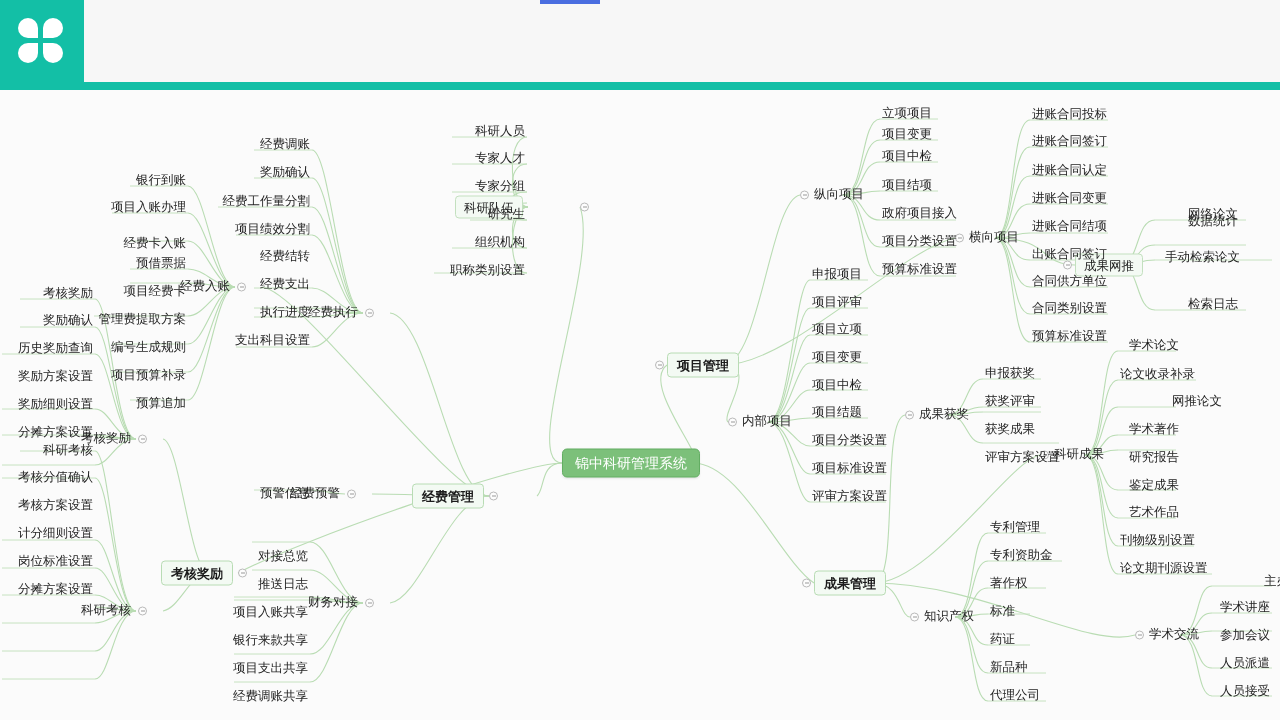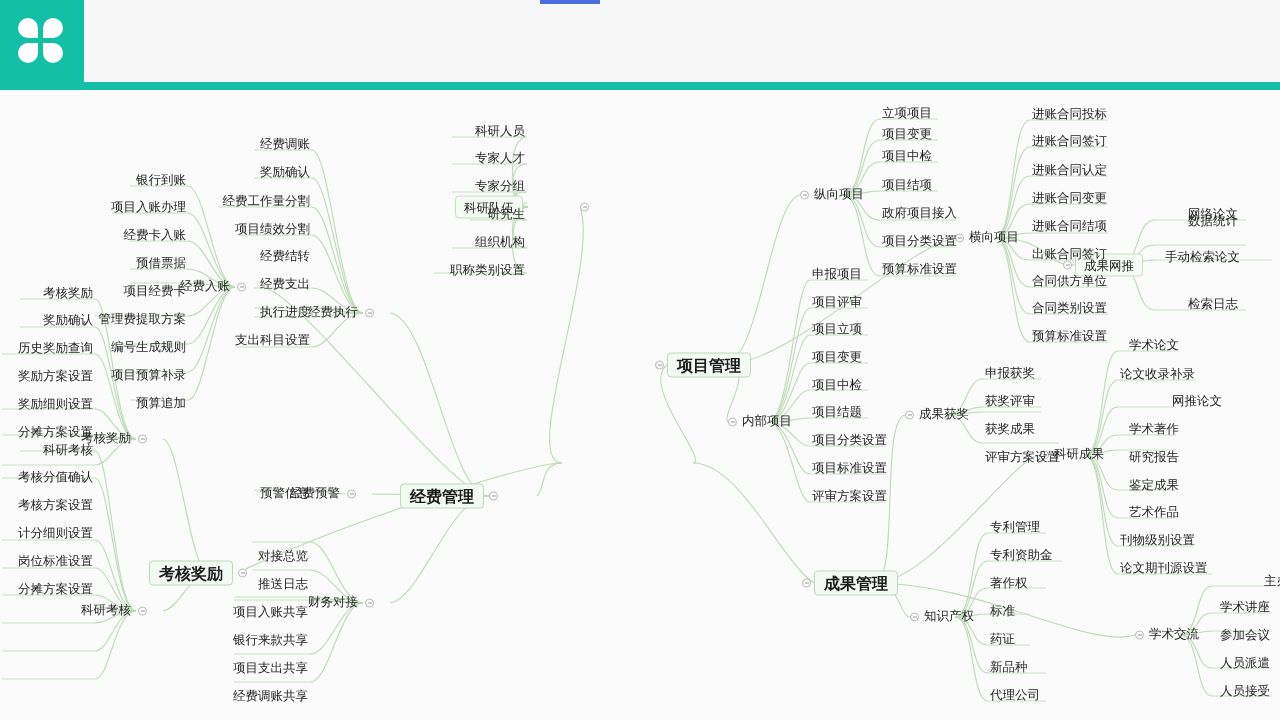--- a/index.html
+++ b/index.html
@@ -48,21 +48,21 @@
 
   
   .node.root {
     font-size:14px; color:#ffffff; font-weight:500;
     background:#7cc07a; border:1px solid #63ae63;
     border-radius:5px; padding:6px 12px;
     box-shadow:0 1px 2px rgba(0,0,0,.08);
   }
   
   .node.branch {
-    font-size:16px; font-weight:bold; color:#1b1b1b;
+    font-size:13px; font-weight:bold; color:#1b1b1b;
     background:#f3faf3; border:1px solid #b8dcb4;
     border-radius:4px; padding:4px 9px;
   }
   
   .node.group2 {
     font-size:12.5px; color:#1b1b1b;
     background:#f4faf4; border:1px solid #c3e0bf;
     border-radius:4px; padding:3px 8px;
   }
   
@@ -359,20 +359,21 @@
 
       <line x1="452" y1="47" x2="527" y2="47"></line>
       <line x1="452" y1="74" x2="527" y2="74"></line>
       <line x1="452" y1="102" x2="527" y2="102"></line>
       <line x1="470" y1="130" x2="527" y2="130"></line>
       <line x1="452" y1="158" x2="527" y2="158"></line>
       <line x1="434" y1="183" x2="527" y2="183"></line>
     </g>
   </svg>
 
+  <div class="node root" style="left:562px; top:373px;">锦中科研管理系统</div>
 
   <div class="node branch right" style="left:667px; top:275px;">项目管理</div>
   <span class="collapse" style="left:655px; top:275px;"></span>
 
   <div class="node branch right" style="left:814px; top:493px;">成果管理</div>
   <span class="collapse" style="left:802px; top:493px;"></span>
 
   <div class="node branch left" style="left:484px; top:406px; transform:translate(-100%,-50%);">经费管理</div>
   <span class="collapse" style="left:489px; top:406px;"></span>
 
@@ -490,21 +491,21 @@
   <div class="node leaf left" style="left:312px; top:83px;  transform:translate(-100%,-50%);">奖励确认</div>
   <div class="node leaf left" style="left:312px; top:112px; transform:translate(-100%,-50%);">经费工作量分割</div>
   <div class="node leaf left" style="left:312px; top:140px; transform:translate(-100%,-50%);">项目绩效分割</div>
   <div class="node leaf left" style="left:312px; top:167px; transform:translate(-100%,-50%);">经费结转</div>
   <div class="node leaf left" style="left:312px; top:195px; transform:translate(-100%,-50%);">经费支出</div>
   <div class="node leaf left" style="left:312px; top:223px; transform:translate(-100%,-50%);">执行进度</div>
   <div class="node leaf left" style="left:312px; top:251px; transform:translate(-100%,-50%);">支出科目设置</div>
 
   <div class="node leaf left" style="left:188px; top:91px;  transform:translate(-100%,-50%);">银行到账</div>
   <div class="node leaf left" style="left:188px; top:118px; transform:translate(-100%,-50%);">项目入账办理</div>
-  <div class="node leaf left" style="left:188px; top:148px; transform:translate(-100%,-50%);font-family:Liberation Mono, monospace;">经费卡入账</div>
+  <div class="node leaf left" style="left:188px; top:154px; transform:translate(-100%,-50%);">经费卡入账</div>
   <div class="node leaf left" style="left:188px; top:174px; transform:translate(-100%,-50%);">预借票据</div>
   <div class="node leaf left" style="left:188px; top:202px; transform:translate(-100%,-50%);">项目经费卡</div>
   <div class="node leaf left" style="left:188px; top:230px; transform:translate(-100%,-50%);">管理费提取方案</div>
   <div class="node leaf left" style="left:188px; top:258px; transform:translate(-100%,-50%);">编号生成规则</div>
   <div class="node leaf left" style="left:188px; top:286px; transform:translate(-100%,-50%);">项目预算补录</div>
   <div class="node leaf left" style="left:188px; top:314px; transform:translate(-100%,-50%);">预算追加</div>
 
   <div class="node leaf left" style="left:312px; top:404px; transform:translate(-100%,-50%);">预警信息</div>
 
   <div class="node leaf left" style="left:310px; top:467px; transform:translate(-100%,-50%);">对接总览</div>

